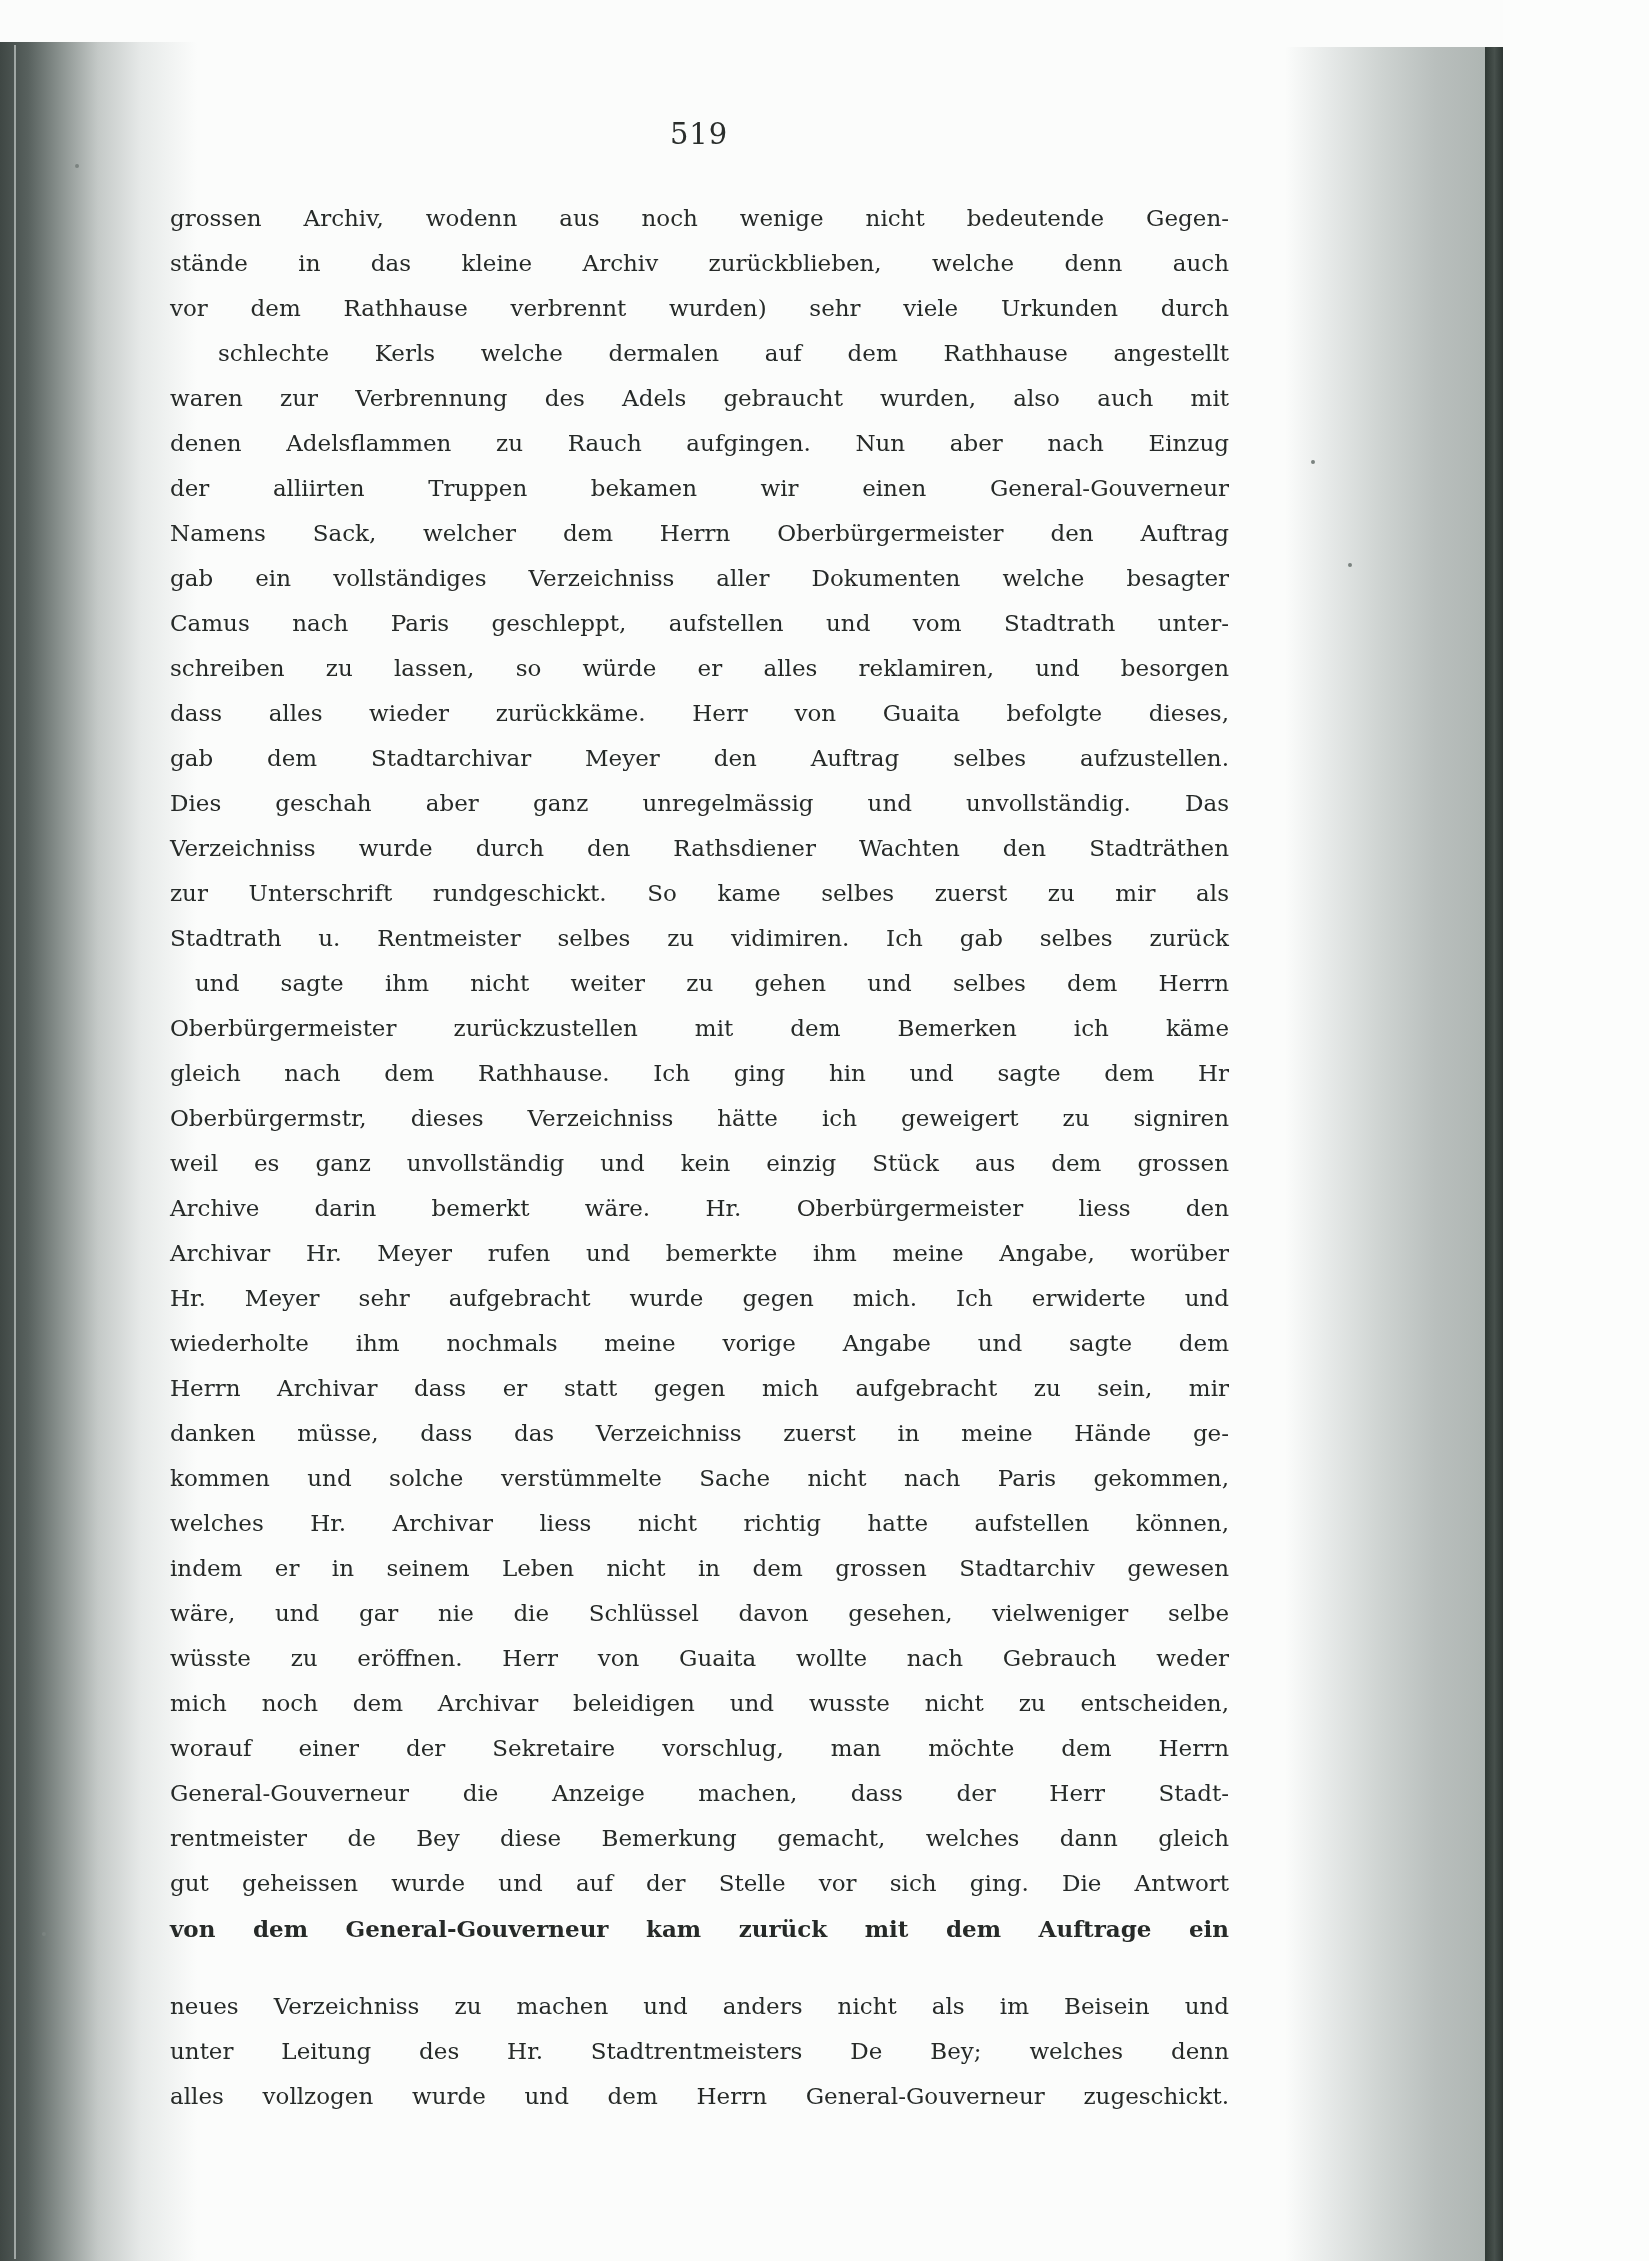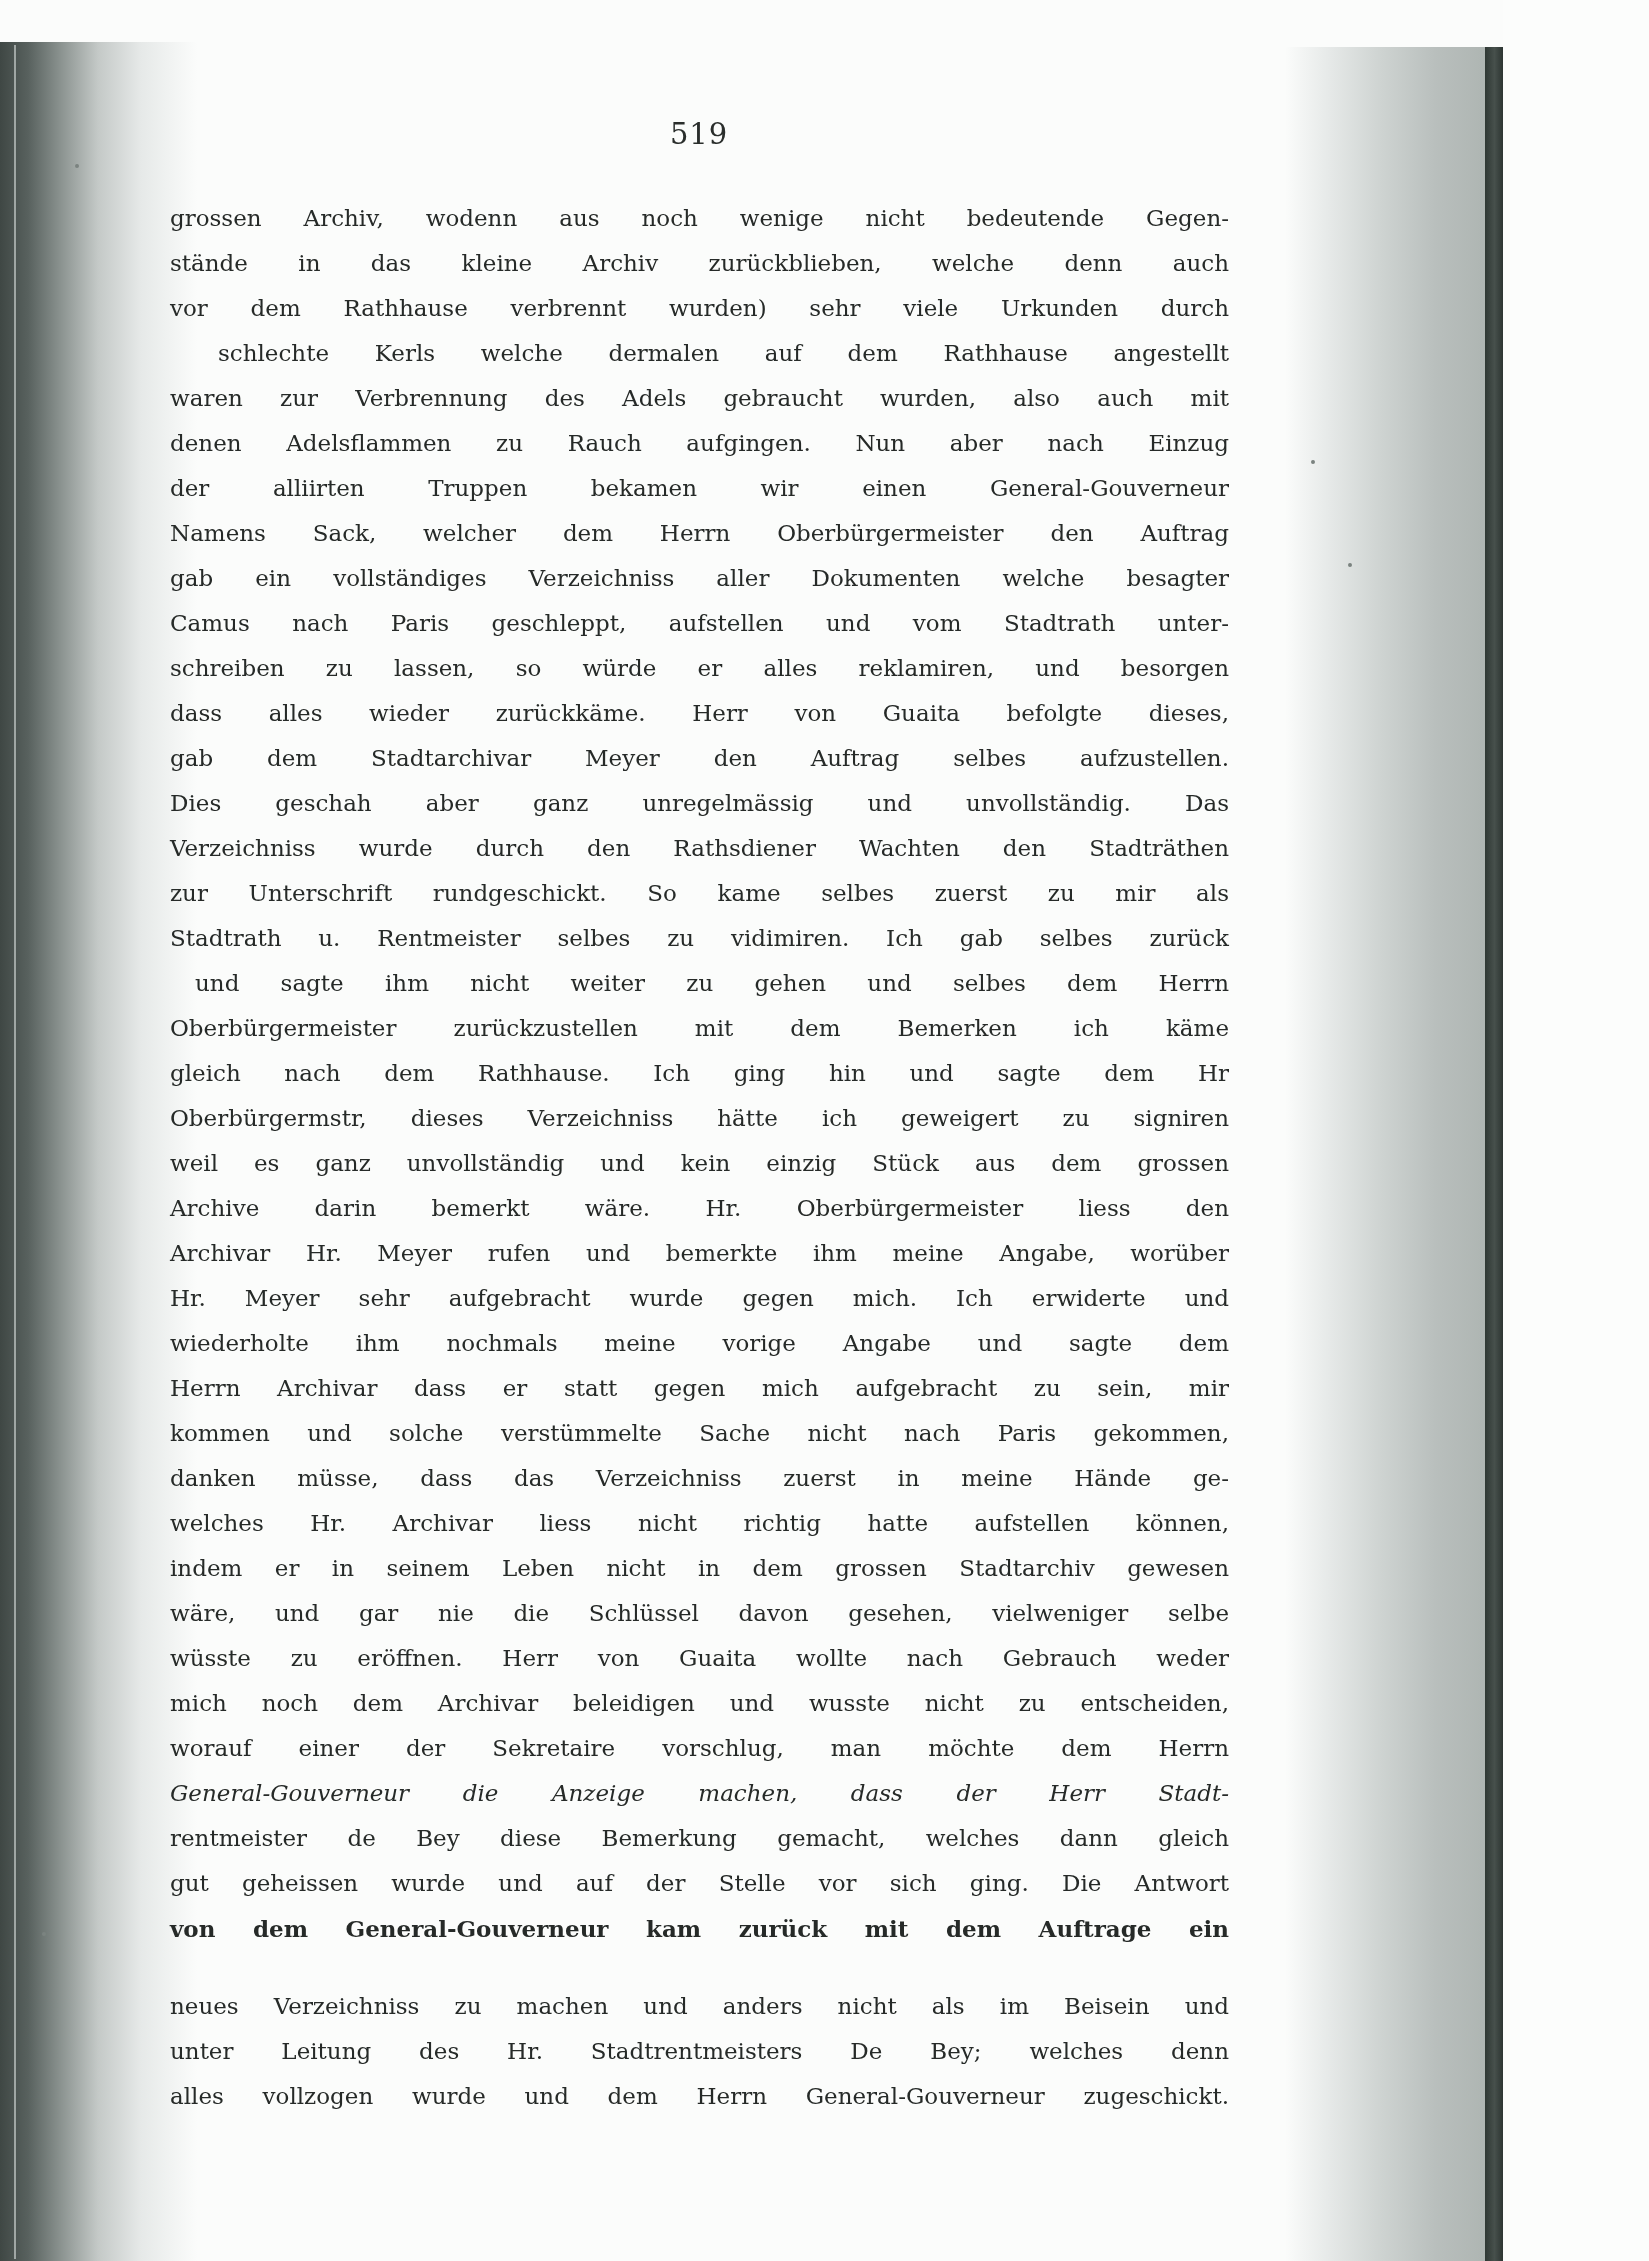--- a/index.html
+++ b/index.html
@@ -123,29 +123,29 @@
   <span class="text-line" style="display: block; word-spacing: 12.4px; margin-left: 25px;">und sagte ihm nicht weiter zu gehen und selbes dem Herrn</span>
   <span class="text-line" style="display: block; word-spacing: 5.9px;">Oberbürgermeister zurückzustellen mit dem Bemerken ich käme</span>
   <span class="text-line" style="display: block; word-spacing: 12.2px;">gleich nach dem Rathhause. Ich ging hin und sagte dem Hr</span>
   <span class="text-line" style="display: block; word-spacing: -2.9px;">Oberbürgermstr, dieses Verzeichniss hätte ich geweigert zu signiren</span>
   <span class="text-line" style="display: block; word-spacing: 2px;">weil es ganz unvollständig und kein einzig Stück aus dem grossen</span>
   <span class="text-line" style="display: block; word-spacing: 12.3px;">Archive darin bemerkt wäre. Hr. Oberbürgermeister liess den</span>
   <span class="text-line" style="display: block; word-spacing: -2.7px;">Archivar Hr. Meyer rufen und bemerkte ihm meine Angabe, worüber</span>
   <span class="text-line" style="display: block; word-spacing: 2px;">Hr. Meyer sehr aufgebracht wurde gegen mich. Ich erwiderte und</span>
   <span class="text-line" style="display: block; word-spacing: 7.4px;">wiederholte ihm nochmals meine vorige Angabe und sagte dem</span>
   <span class="text-line" style="display: block; word-spacing: 2.8px;">Herrn Archivar dass er statt gegen mich aufgebracht zu sein, mir</span>
+  <span class="text-line" style="display: block; word-spacing: 5.6px;">danken müsse, dass das Verzeichniss zuerst in meine Hände ge-</span>
   <span class="text-line" style="display: block; word-spacing: -5.2px;">kommen und solche verstümmelte Sache nicht nach Paris gekommen,</span>
-  <span class="text-line" style="display: block; word-spacing: 5.6px;">danken müsse, dass das Verzeichniss zuerst in meine Hände ge-</span>
   <span class="text-line" style="display: block; word-spacing: 6.3px;">welches Hr. Archivar liess nicht richtig hatte aufstellen können,</span>
   <span class="text-line" style="display: block; word-spacing: -2.8px;">indem er in seinem Leben nicht in dem grossen Stadtarchiv gewesen</span>
   <span class="text-line" style="display: block; word-spacing: 2.8px;">wäre, und gar nie die Schlüssel davon gesehen, vielweniger selbe</span>
   <span class="text-line" style="display: block; word-spacing: 2.9px;">wüsste zu eröffnen. Herr von Guaita wollte nach Gebrauch weder</span>
   <span class="text-line" style="display: block; word-spacing: -3.6px;">mich noch dem Archivar beleidigen und wusste nicht zu entscheiden,</span>
   <span class="text-line" style="display: block; word-spacing: 7.7px;">worauf einer der Sekretaire vorschlug, man möchte dem Herrn</span>
-  <span class="text-line" style="display: block; word-spacing: 10px; font-style: italic;">General-Gouverneur die Anzeige machen, dass der Herr Stadt-</span>
+  <span class="text-line" style="display: block; word-spacing: 10px;">General-Gouverneur die Anzeige machen, dass der Herr Stadt-</span>
   <span class="text-line" style="display: block; word-spacing: -1.3px;">rentmeister de Bey diese Bemerkung gemacht, welches dann gleich</span>
   <span class="text-line" style="display: block; word-spacing: 1.5px;">gut geheissen wurde und auf der Stelle vor sich ging. Die Antwort</span>
   <span class="text-line" style="display: block; word-spacing: 7px; font-weight: bold;">von dem General-Gouverneur kam zurück mit dem Auftrage ein</span>
   <span class="text-line" style="display: block; word-spacing: 0.8px; margin-top: 33px;">neues Verzeichniss zu machen und anders nicht als im Beisein und</span>
   <span class="text-line" style="display: block; word-spacing: 8.9px;">unter Leitung des Hr. Stadtrentmeisters De Bey; welches denn</span>
   <span class="text-line last" style="display: block; word-spacing: -10px;">alles vollzogen wurde und dem Herrn General-Gouverneur zugeschickt.</span>
 </div>
 
 
 </body></html>

